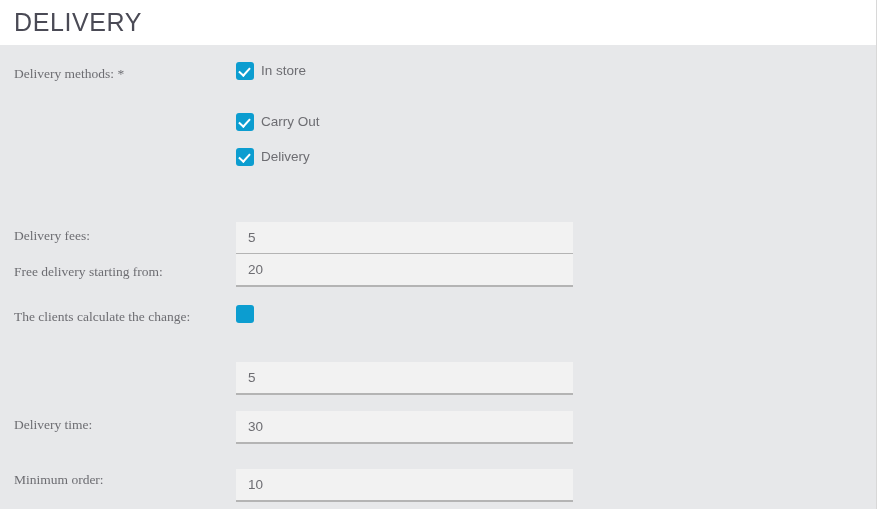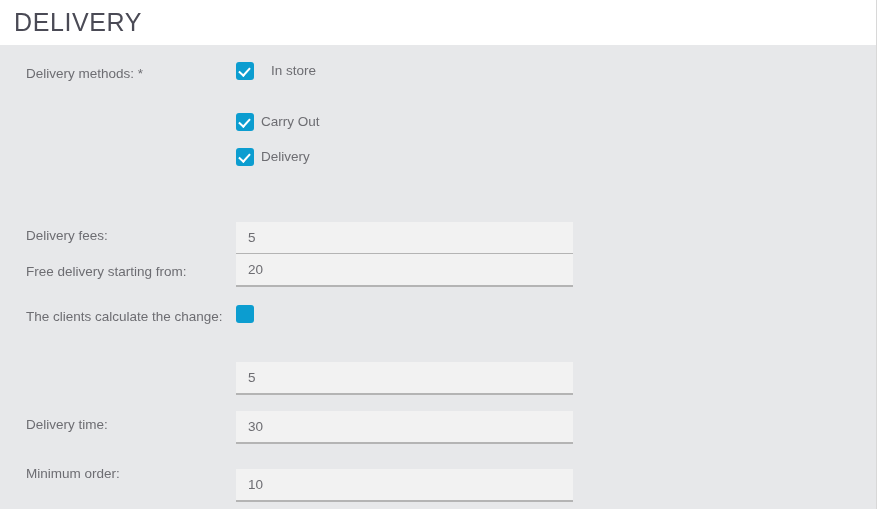--- a/index.html
+++ b/index.html
@@ -73,22 +73,21 @@
     left: 0;
     width: 876px;
   }
   .field-label {
     position: absolute;
     left: 14px;
     width: 200px;
     font-size: 13.5px;
     color: #6d6d72;
     line-height: 19px;
-    font-family: Liberation Sans, sans-serif;
-    margin-left: 12px;
+    font-family: Liberation Serif, serif;
   }
 
   
   .check-line {
     position: absolute;
     left: 236px;
     display: flex;
     align-items: center;
     height: 18px;
   }
@@ -149,21 +148,21 @@
 
   <div class="header">
     <div class="page-title">DELIVERY</div>
   </div>
 
   <div class="panel">
 
     <div class="form-row" style="top:17px; height:130px;">
       <div class="field-label" style="top:2px;">Delivery methods: *</div>
 
-      <div class="check-line" style="top:0px;gap:10px;">
+      <div class="check-line" style="top:0px;">
         <span class="checkbox checked"></span>
         <span class="check-label">In store</span>
       </div>
 
       <div class="check-line" style="top:51px;">
         <span class="checkbox checked"></span>
         <span class="check-label">Carry Out</span>
       </div>
 
       <div class="check-line" style="top:86px;">
@@ -192,21 +191,21 @@
     <div class="form-row" style="top:317px; height:40px;">
       <input class="text-input" type="text" style="top: 0px;" value="5">
     </div>
 
     <div class="form-row" style="top:366px; height:40px;">
       <div class="field-label" style="top:4px;">Delivery time:</div>
       <input class="text-input" type="text" style="top: 0px;" value="30">
     </div>
 
     <div class="form-row" style="top:415px; height:40px;">
-      <div class="field-label" style="top:4px;">Minimum order:</div>
+      <div class="field-label" style="top:10px;">Minimum order:</div>
       <input class="text-input" type="text" style="top: 9px;" value="10">
     </div>
 
   </div>
 
   <div class="right-strip"></div>
 
 </div>
 
 </body></html>

